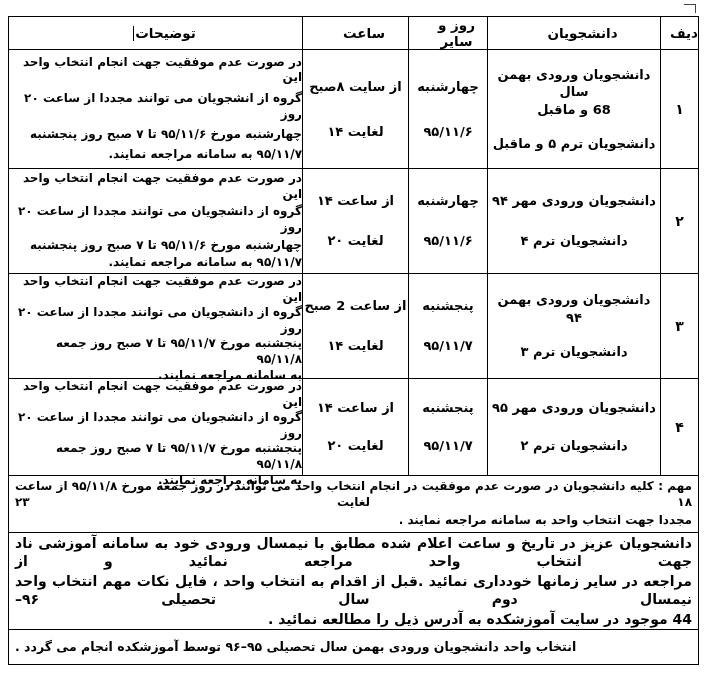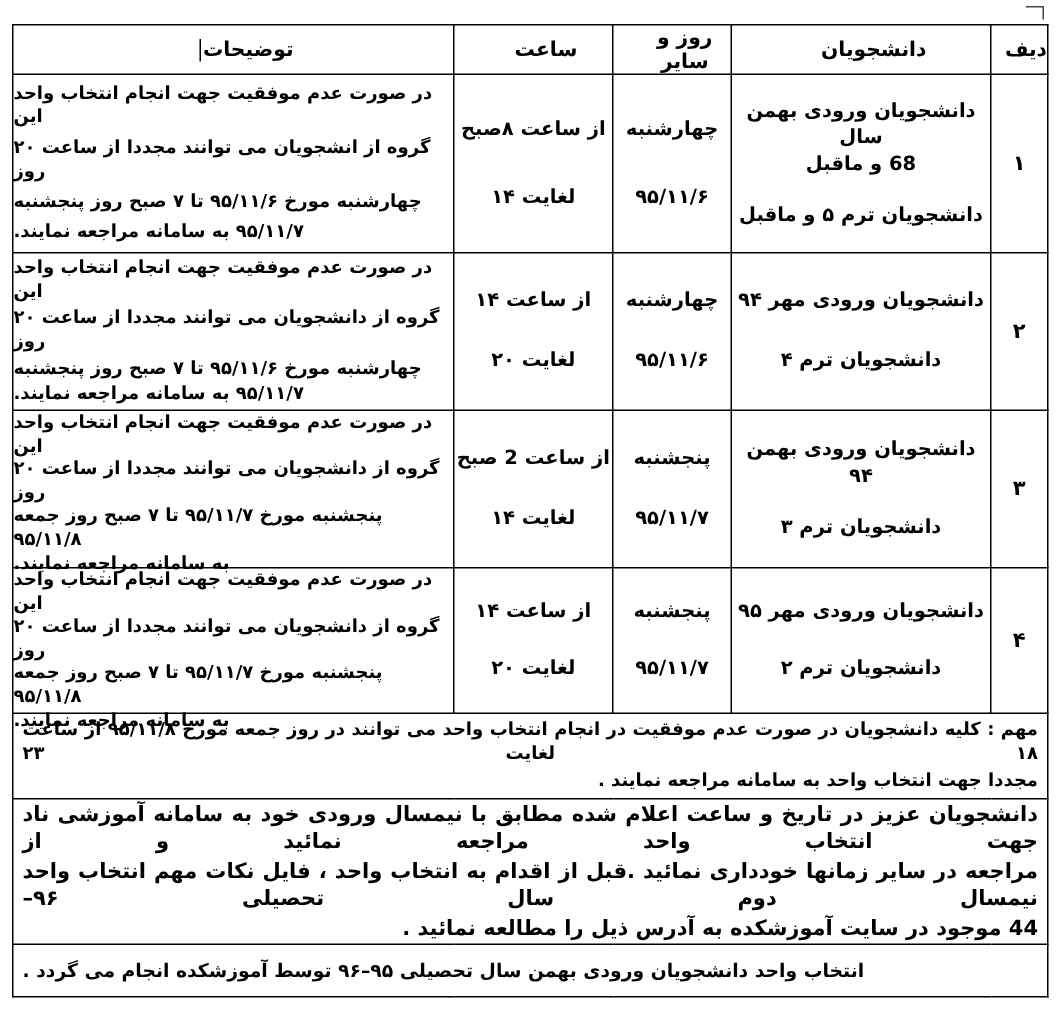--- a/index.html
+++ b/index.html
@@ -26,21 +26,21 @@
     vertical-align:middle; margin:0 1px; }
 
   .vflex { display:flex; flex-direction:column; justify-content:space-evenly;
     align-items:center; width:100%; }
   .h118{height:118px} .h104{height:104px} .h96{height:96px}
   .h56{height:56px} .h97{height:96px} .h34{height:34px}
 
   .num { font-size:14px; }
   .stu-line, .dd-line, .time-line { font-size:13px; line-height:1.35; text-align:center; }
   .stu-group { text-align:center; }
-  .note-line { font-size:12px; line-height:1.3; text-align:left; width:100%; }
+  .note-line { font-size:12px; line-height:1.3; text-align:right; width:100%; }
 
   .wide-line { width:100%; padding:0 6px; font-size:12px; line-height:1.3; }
   .stretch { text-align:justify; text-align-last:justify; }
   .right   { text-align:right; }
   .center  { text-align:left; }
   .notice-fs { font-size:14px; }
   .footer-fs { font-size:12.5px; }
 </style>
 </head>
 <body>
@@ -83,21 +83,21 @@
         </div>
       </td>
       <td>
         <div class="vflex h118">
           <div class="dd-line">چهارشنبه</div>
           <div class="dd-line">۹۵/۱۱/۶</div>
         </div>
       </td>
       <td>
         <div class="vflex h118">
-          <div class="time-line">از ساعت ۸صبح</div>
+          <div class="time-line">از سایت ۸صبح</div>
           <div class="time-line">لغایت  ۱۴</div>
         </div>
       </td>
       <td>
         <div class="vflex h118">
           <div class="note-line">در صورت عدم موفقیت جهت انجام انتخاب واحد این</div>
           <div class="note-line">گروه از انشجویان می توانند مجددا از ساعت ۲۰ روز</div>
           <div class="note-line">چهارشنبه مورخ ۹۵/۱۱/۶ تا ۷ صبح روز پنجشنبه</div>
           <div class="note-line">۹۵/۱۱/۷ به سامانه مراجعه نمایند.</div>
         </div>

